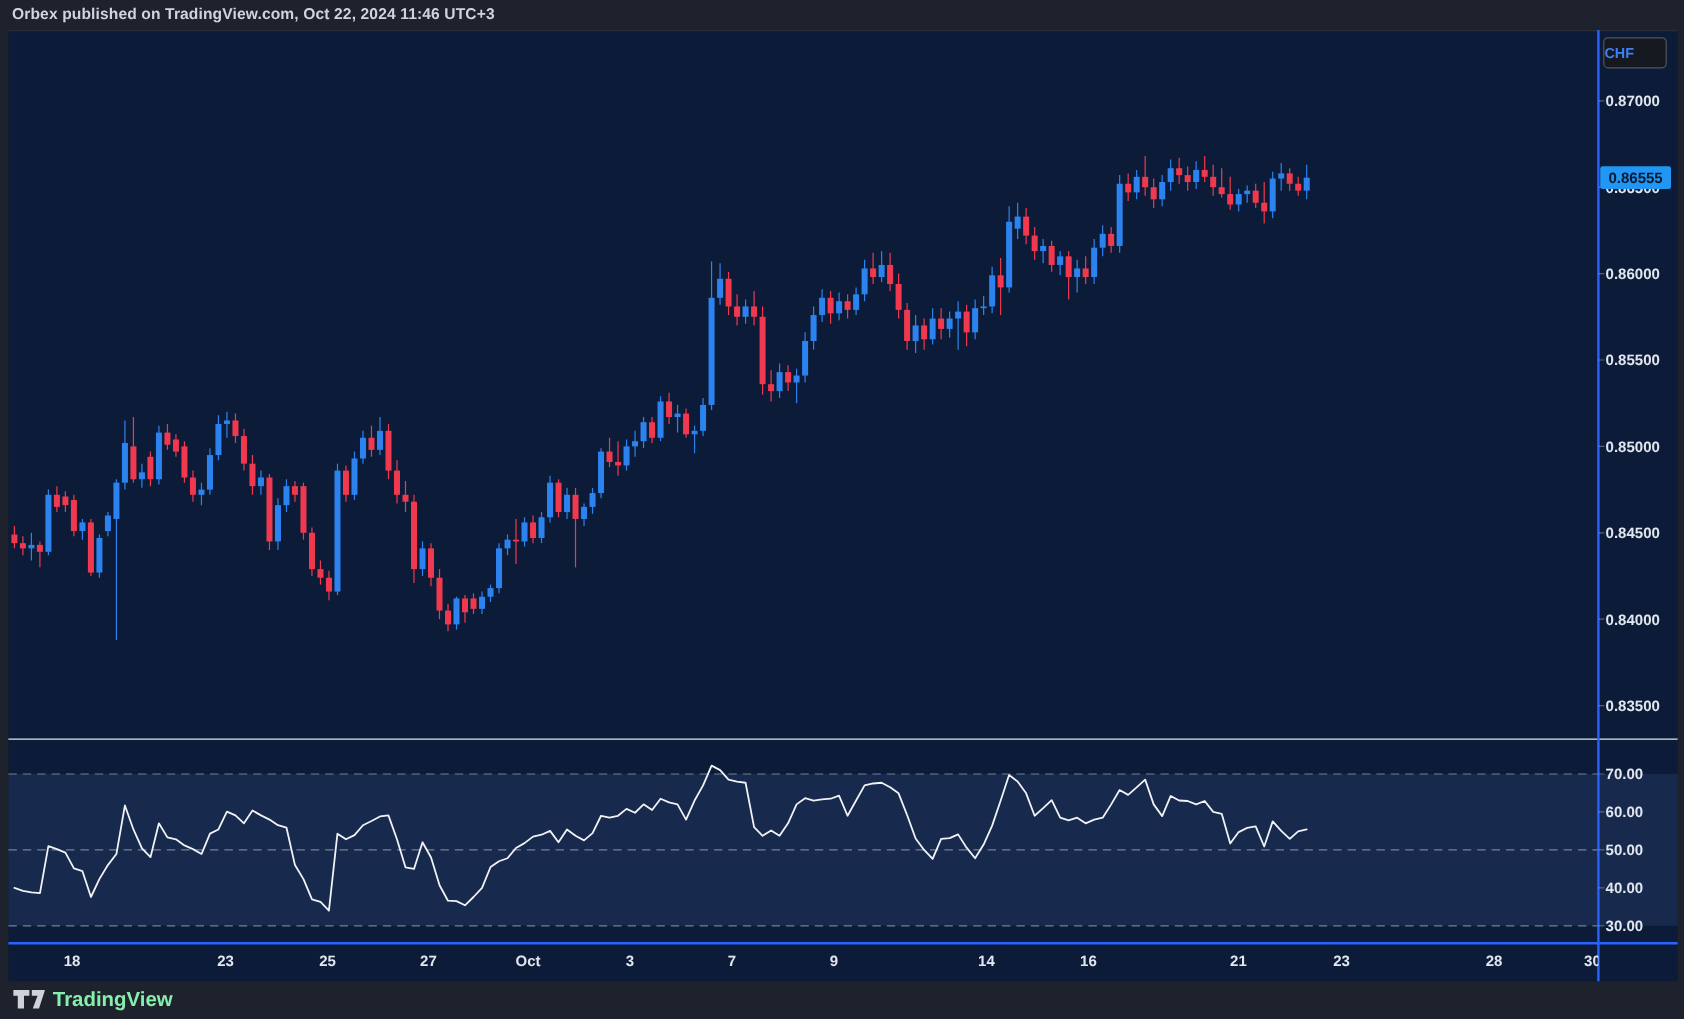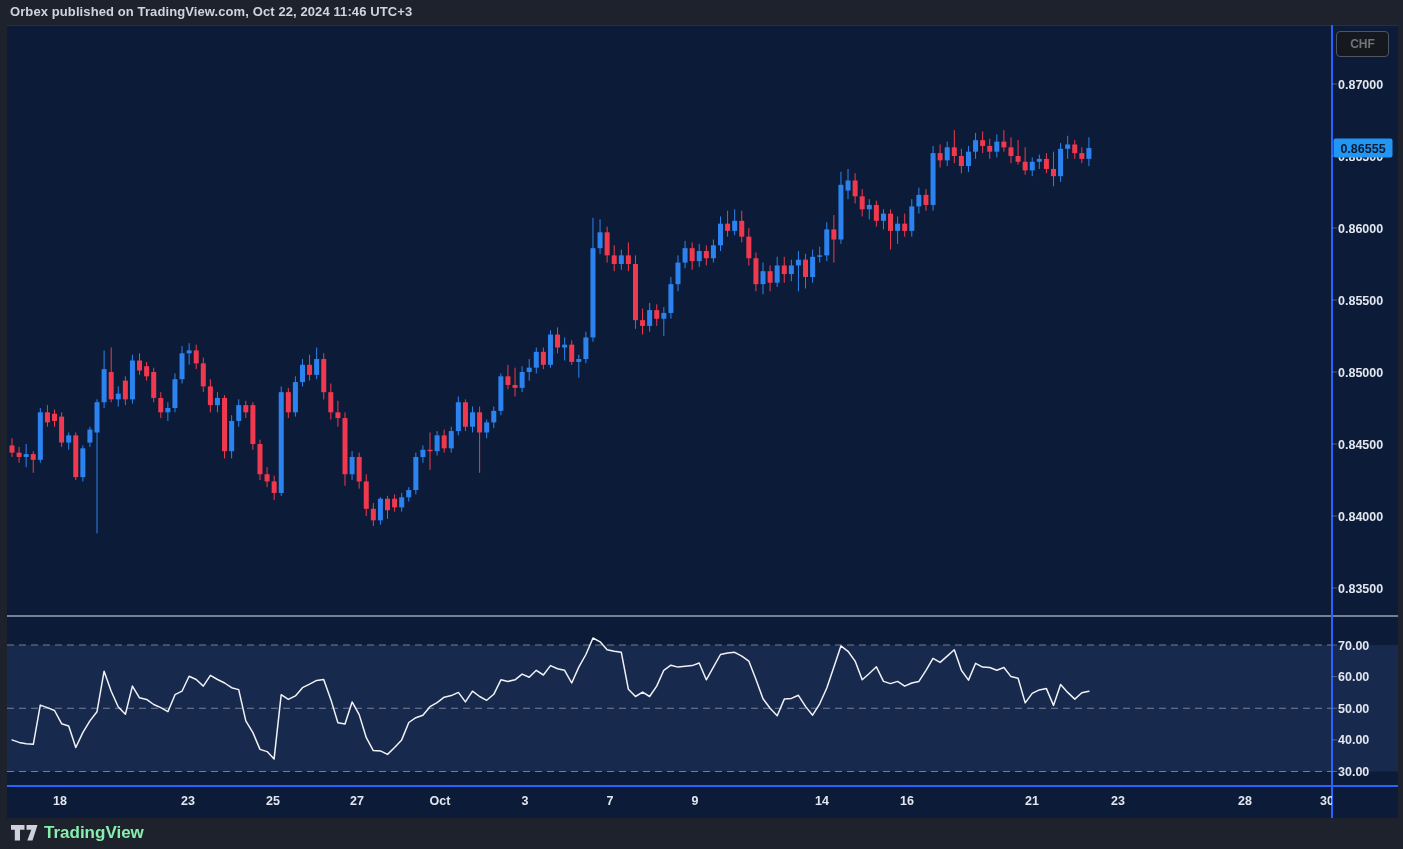--- a/index.html
+++ b/index.html
@@ -2,22 +2,22 @@
 <html><head>
 <meta charset="utf-8">
 <style>
   html,body{margin:0;padding:0;background:#1e222d;font-family:"Liberation Sans",sans-serif;}
   .stage{position:relative;width:1403px;height:849px;background:#1e222d;overflow:hidden;}
   .header{position:absolute;left:0;top:0;width:100%;height:25px;}
   .header span{position:absolute;left:10px;top:4px;font-size:13px;font-weight:700;color:#d1d4dc;letter-spacing:.1px;}
   .chart-area{position:absolute;left:0;top:25px;width:1403px;height:793px;}
   #chart-svg{position:absolute;left:0;top:0;}
   .chf-button{position:absolute;left:1336px;top:6px;width:53px;height:26px;box-sizing:border-box;
-    background:#15181f;border:1px solid #515560;border-radius:4px;display:flex;align-items:center;justify-content:center;
-    color:#737373;font-size:12px;font-weight:700;cursor:pointer;}
+    background:#15181f;border:1px solid #515560;border-radius:4px;display:flex;align-items:center;justify-content:flex-start;
+    color:#3b82f6;font-size:12px;font-weight:700;cursor:pointer;}
   .footer{position:absolute;left:0;top:818px;width:100%;height:31px;}
   .tv-logo{position:absolute;left:11px;top:7px;display:inline-block;}
   .tv-text{position:absolute;left:44px;top:5px;font-size:17px;font-weight:600;color:#86efac;}
   svg text{font-family:"Liberation Sans",sans-serif;}
 </style>
 </head>
 <body>
 
 <div class="stage">
   <div class="header">

